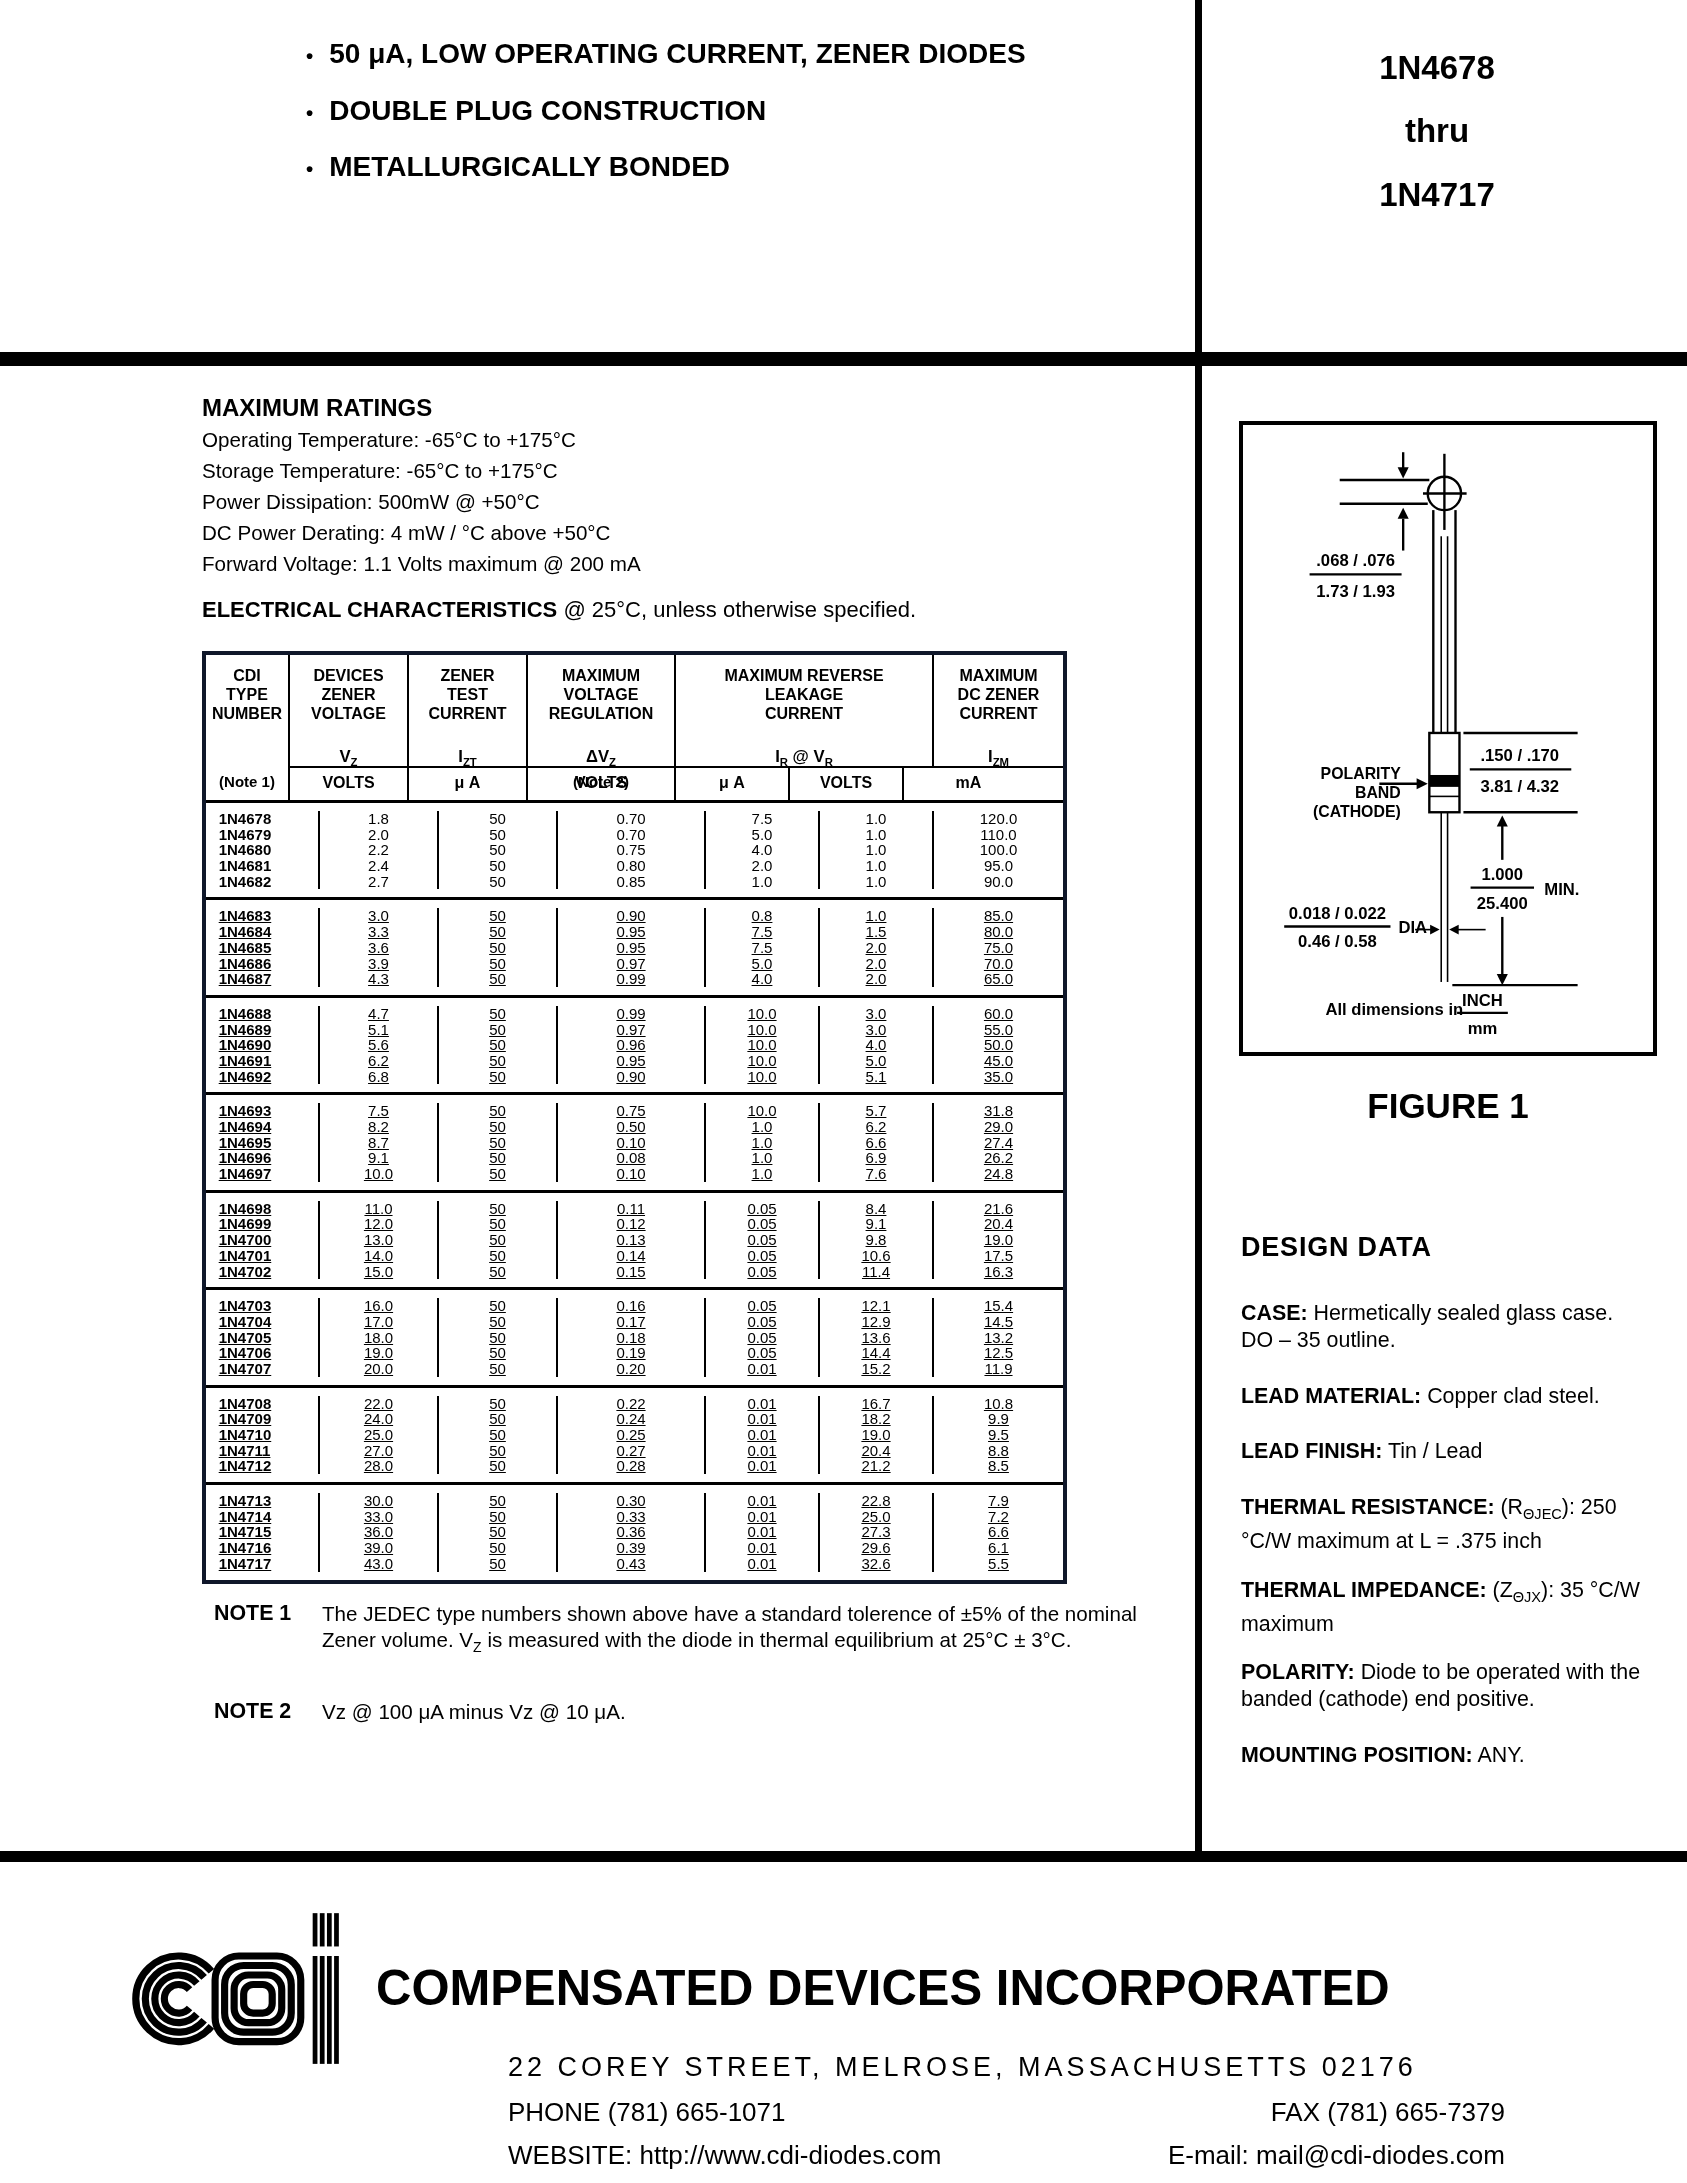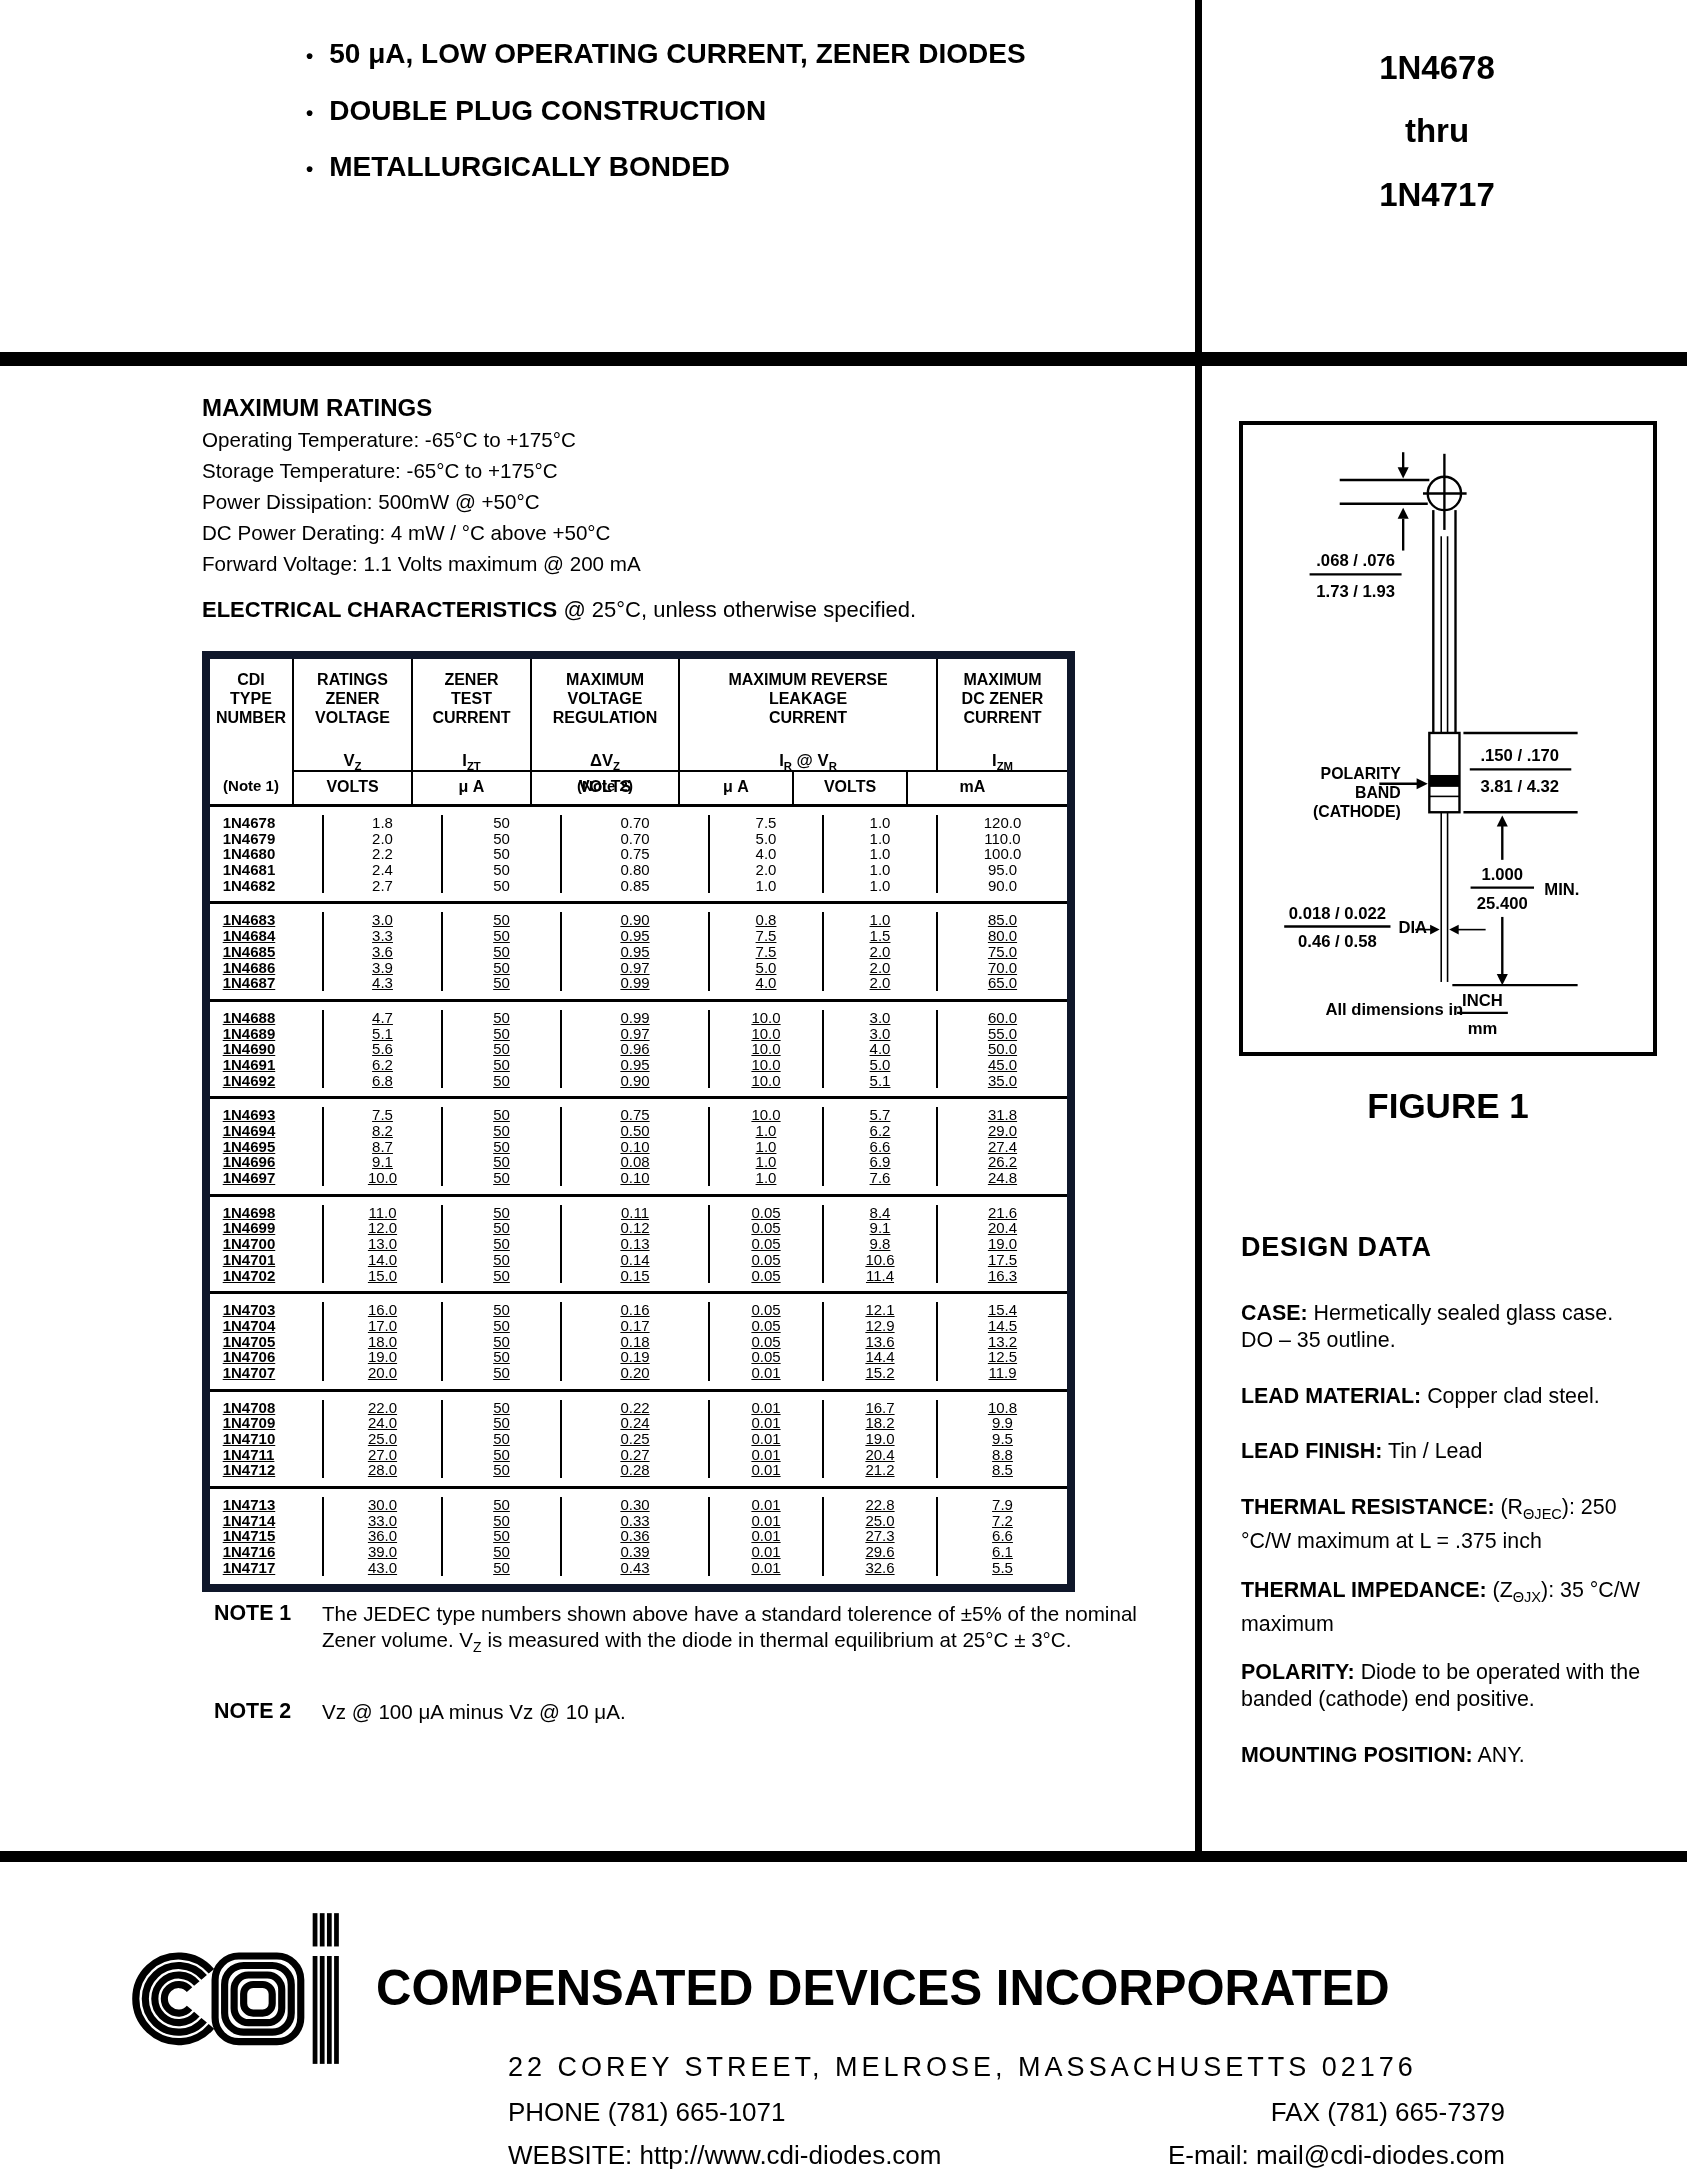--- a/index.html
+++ b/index.html
@@ -22,21 +22,21 @@
   
   .maxratings{left:202px;top:394px;}
   .mr-title{font-size:24px;font-weight:bold;margin-bottom:2px;}
   .mr-line{font-size:20.6px;line-height:31px;}
 
   
   .elec{left:202px;top:597px;font-size:22px;}
   .elec b{font-weight:bold;}
 
   
-  .dtable{left:202px;top:651px;width:857px;border:8px solid #0f172a;background:#fff;}
+  .dtable{left:202px;top:651px;width:857px;border:4px solid #0f172a;background:#fff;}
   .thead{display:flex;}
   .hc{box-sizing:border-box;border-right:2.4px solid #000;display:flex;flex-direction:column;align-items:center;
       padding-top:11px;font-weight:bold;font-size:16px;line-height:19px;text-align:center;}
   .hc.last{border-right:none;}
   .col1cell{width:114px;height:145px;}
   .hright{flex:1;}
   .hrow{display:flex;height:111px;}
   .urow{display:flex;height:32px;border-top:2.4px solid #000;}
   .uc{box-sizing:border-box;border-right:2.4px solid #000;text-align:center;font-weight:bold;font-size:16px;line-height:30px;}
   .uc.last{border-right:none;}
@@ -127,21 +127,21 @@
     <div class="hc col1cell">
       <span>CDI</span>
       <span>TYPE</span>
       <span>NUMBER</span>
       <span class="spacer"></span>
       <span class="hnote">(Note 1)</span>
     </div>
     <div class="hright">
       <div class="hrow">
         <div class="hc w150">
-          <span>RATINGS</span>
+          <span>DEVICES</span>
           <span>ZENER</span>
           <span>VOLTAGE</span>
           <span class="sym"><span>V</span><sub>Z</sub></span>
         </div>
         <div class="hc w150">
           <span>ZENER</span>
           <span>TEST</span>
           <span>CURRENT</span>
           <span class="sym"><span>I</span><sub>ZT</sub></span>
         </div>

